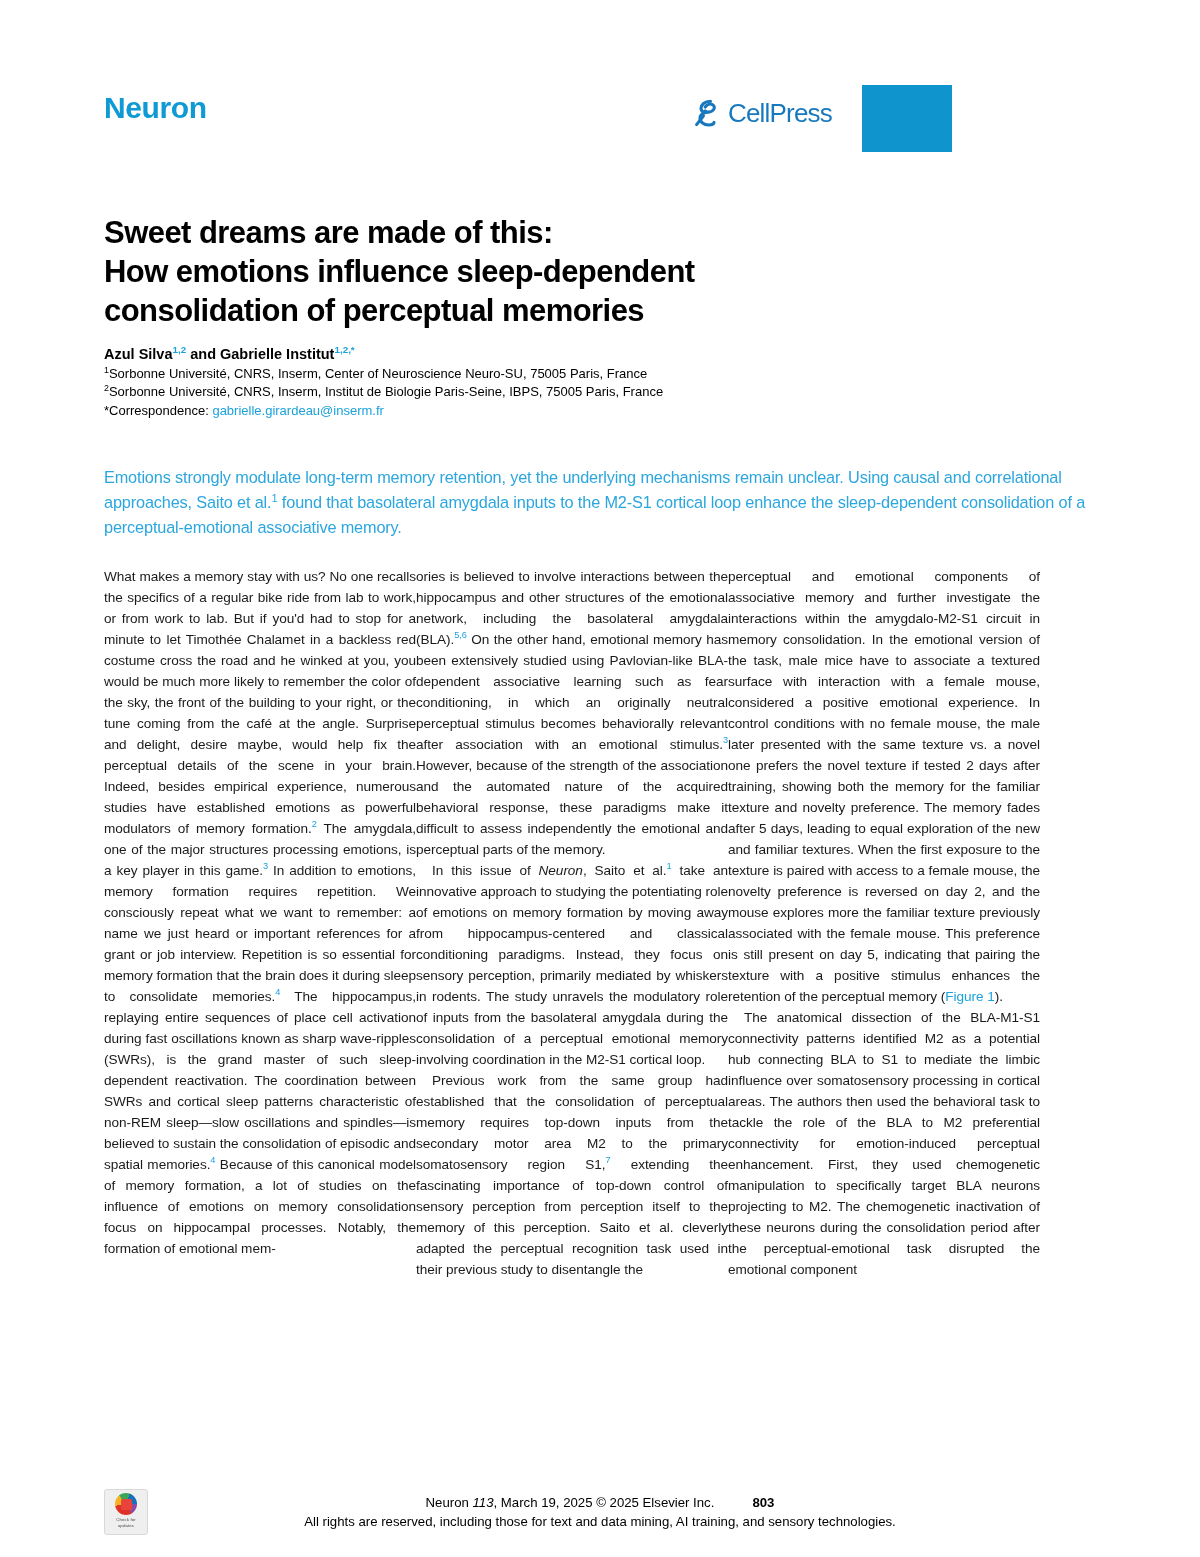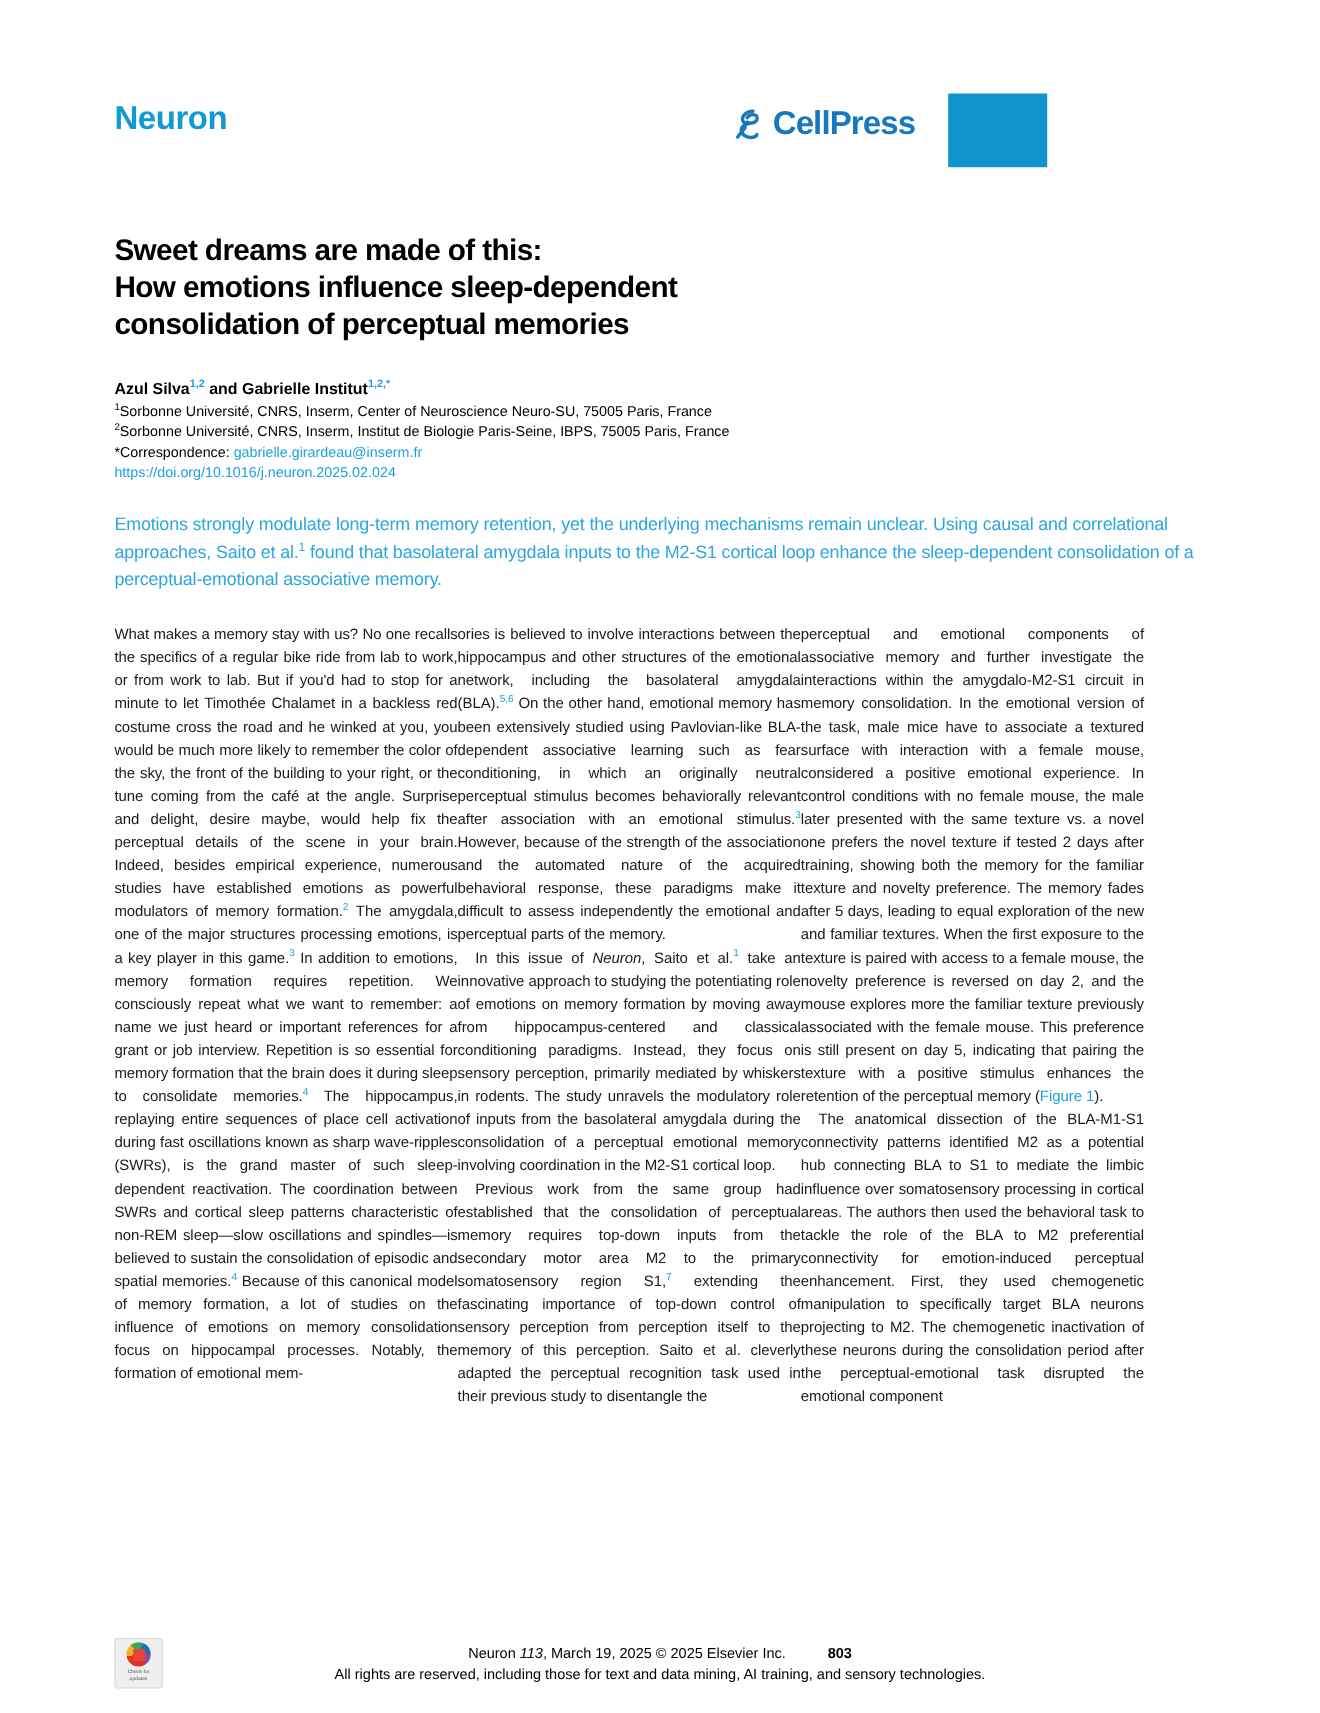--- a/index.html
+++ b/index.html
@@ -55,42 +55,42 @@
     display: flex;
     align-items: center;
     gap: 8px;
   }
   .cellpress-mark {
     width: 26px;
     height: 30px;
     flex: none;
   }
   .cellpress-word {
-    font-size: 30px;
-    font-weight: bold;
+    font-size: 26px;
+    font-weight: normal;
     color: #1878BE;
     letter-spacing: -0.8px;
     line-height: 1;
   }
   .corner-square {
     position: absolute;
     right: 0;
     top: 85px;
     width: 90px;
     height: 67px;
     background: #0F94CE;
   }
 
   
   .article-title {
     position: absolute;
     left: 104px;
     top: 192px;
     width: 880px;
-    font-size: 27px;
+    font-size: 31px;
     font-weight: bold;
     line-height: 1.26;
     letter-spacing: -0.55px;
     color: #000;
   }
 
   
   .authors-block {
     position: absolute;
     left: 104px;
@@ -280,21 +280,20 @@
     </div>
     <div class="affil-line">
       <sup>1</sup><span>Sorbonne Université, CNRS, Inserm, Center of Neuroscience Neuro-SU, 75005 Paris, France</span>
     </div>
     <div class="affil-line">
       <sup>2</sup><span>Sorbonne Université, CNRS, Inserm, Institut de Biologie Paris-Seine, IBPS, 75005 Paris, France</span>
     </div>
     <div class="corr-line">
       <span>*Correspondence: </span><span class="link">gabrielle.girardeau@inserm.fr</span>
     </div>
-    <div class="doi-line">https://doi.org/10.1016/j.neuron.2025.02.024</div>
   </div>
 
   <div class="teaser">
     <span>Emotions strongly modulate long-term memory retention, yet the underlying mechanisms remain unclear. Using causal and correlational approaches, Saito et al.</span><sup>1</sup><span> found that basolateral amygdala inputs to the M2-S1 cortical loop enhance the sleep-dependent consolidation of a perceptual-emotional associative memory.</span>
   </div>
 
   <div class="columns">
 
     <div class="col">
       <p>

